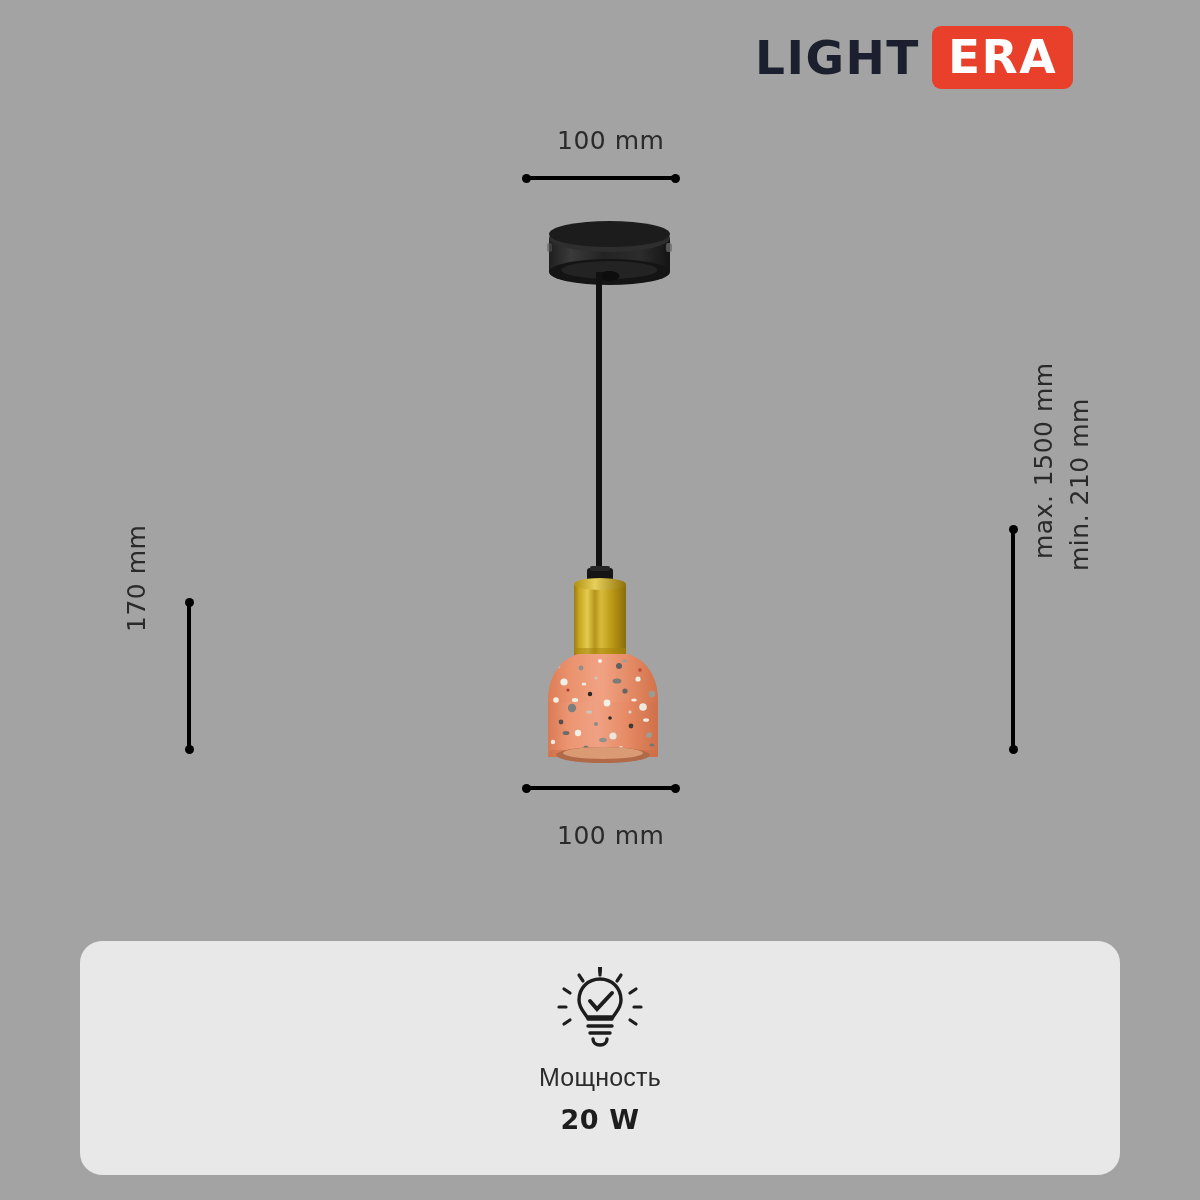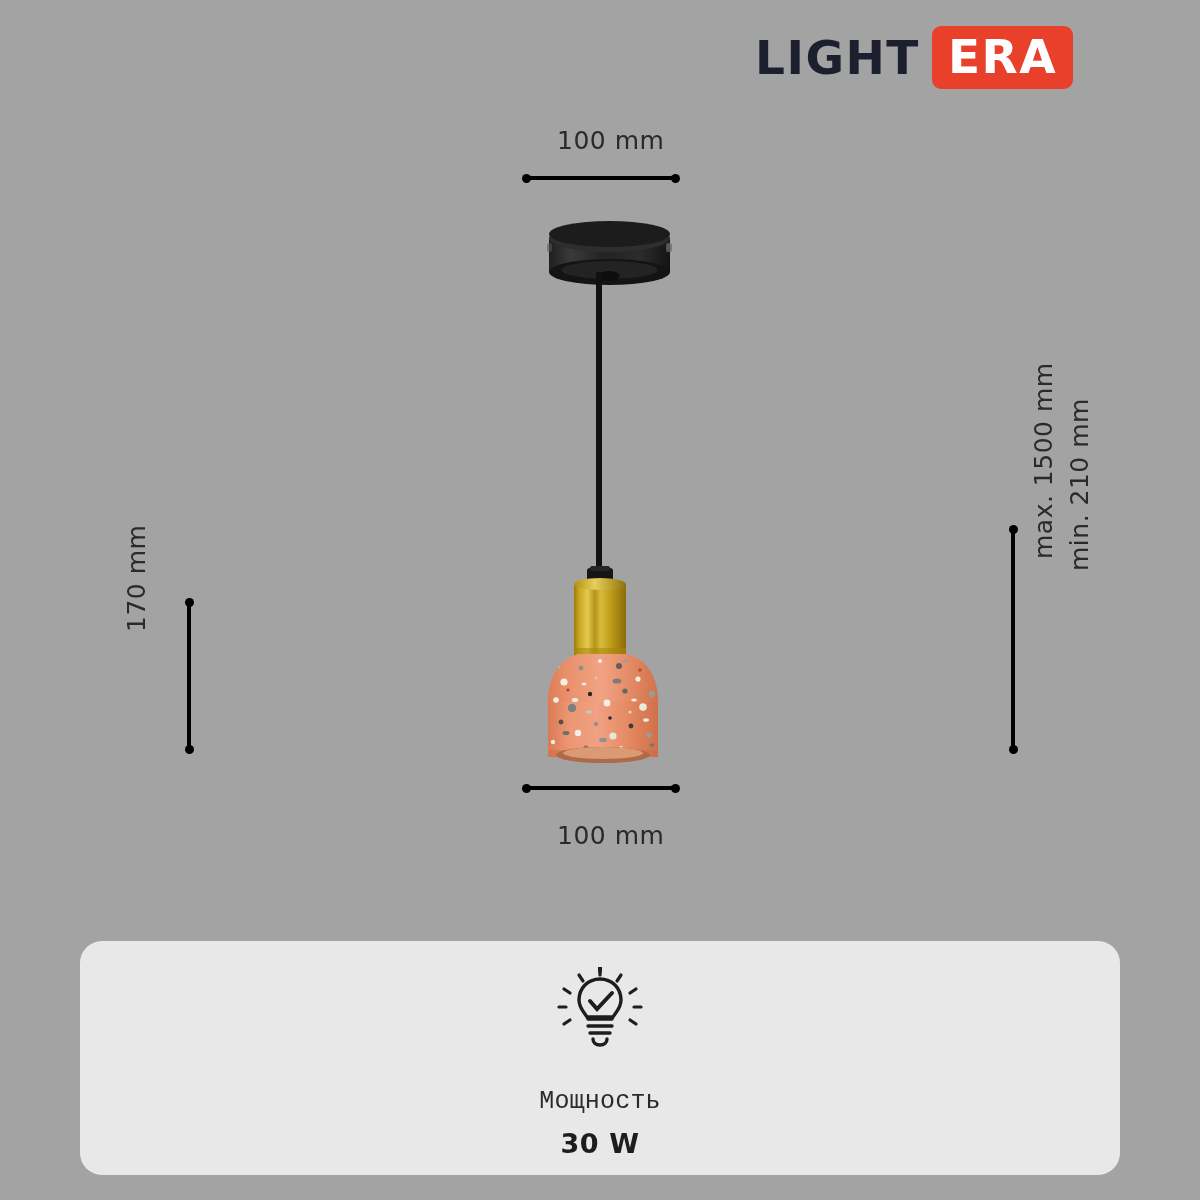--- a/index.html
+++ b/index.html
@@ -131,24 +131,24 @@
     align-items: center;
     padding-top: 26px;
   }
   .spec-icon {
     height: 88px;
     display: flex;
     align-items: center;
     justify-content: center;
   }
   .spec-title {
-    margin-top: 32px;
+    margin-top: 8px;
     font-size: 25px;
     color: #2b2b2b;
-    font-family: Liberation Mono, monospace;
+    font-family: Liberation Sans, sans-serif;
     font-weight: 400;
     letter-spacing: 0.2px;
   }
   .spec-value {
     margin-top: 12px;
     font-size: 27px;
     color: #1d1d1d;
     font-family: "DejaVu Sans", sans-serif;
     font-weight: 700;
     letter-spacing: 0.6px;
@@ -328,20 +328,20 @@
             <line x1="12" y1="22" x2="18" y2="26"></line>
             <line x1="84" y1="22" x2="78" y2="26"></line>
             <line x1="7" y1="40" x2="14" y2="40"></line>
             <line x1="89" y1="40" x2="82" y2="40"></line>
             <line x1="12" y1="57" x2="18" y2="53"></line>
             <line x1="84" y1="57" x2="78" y2="53"></line>
           </g>
         </svg>
       </div>
       <div class="spec-title">Мощность</div>
-      <div class="spec-value">30 W</div>
+      <div class="spec-value">20 W</div>
     </div>
 
 
 
   </div>
 
 </div>
 
 </body></html>

